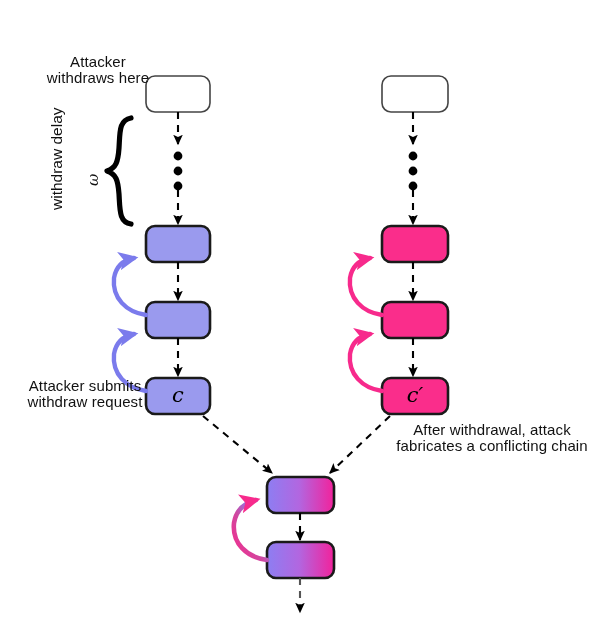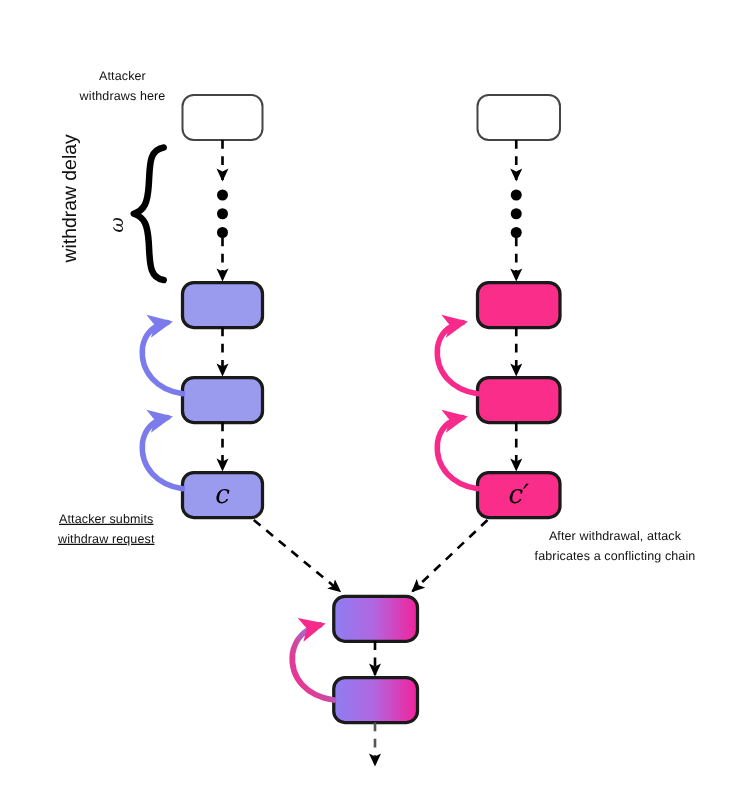--- a/index.html
+++ b/index.html
@@ -20,37 +20,36 @@
   #diagram-svg {
     position: absolute;
     left: 0;
     top: 0;
     width: 600px;
     height: 633px;
   }
   .label {
     position: absolute;
     font-family: "Liberation Sans", sans-serif;
-    font-size: 10px;
+    font-size: 15px;
     line-height: 16px;
     color: #111111;
     text-align: center;
     white-space: pre-line;
     letter-spacing: 0.1px;
   }
   #label-attacker-withdraws {
     left: 36px;
     top: 54px;
     width: 124px;
   }
   #label-attacker-submits {
     left: 22px;
-    top: 408px;
+    top: 378px;
     width: 126px;
-    text-decoration: underline;
   }
   #label-conflicting-chain {
     left: 392px;
     top: 422px;
     width: 200px;
   }
   .rot-label {
     position: absolute;
     font-family: "Liberation Sans", sans-serif;
     font-size: 15px;

